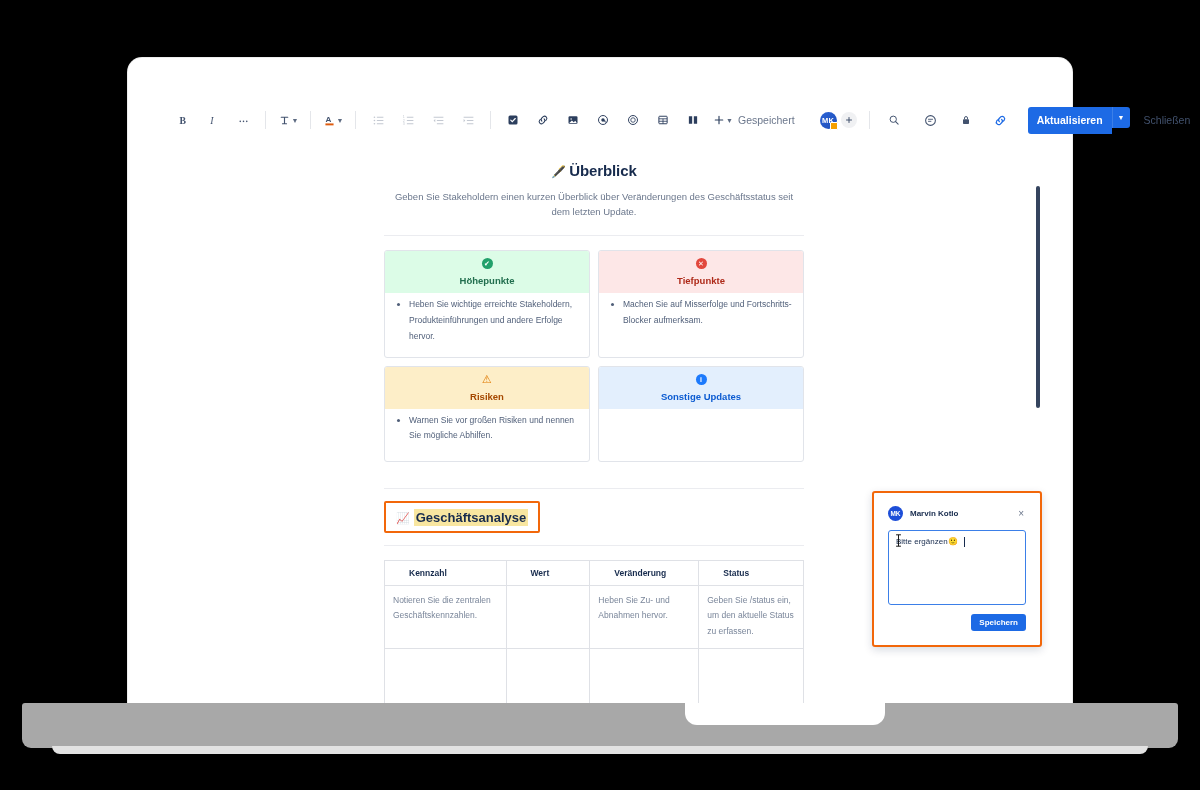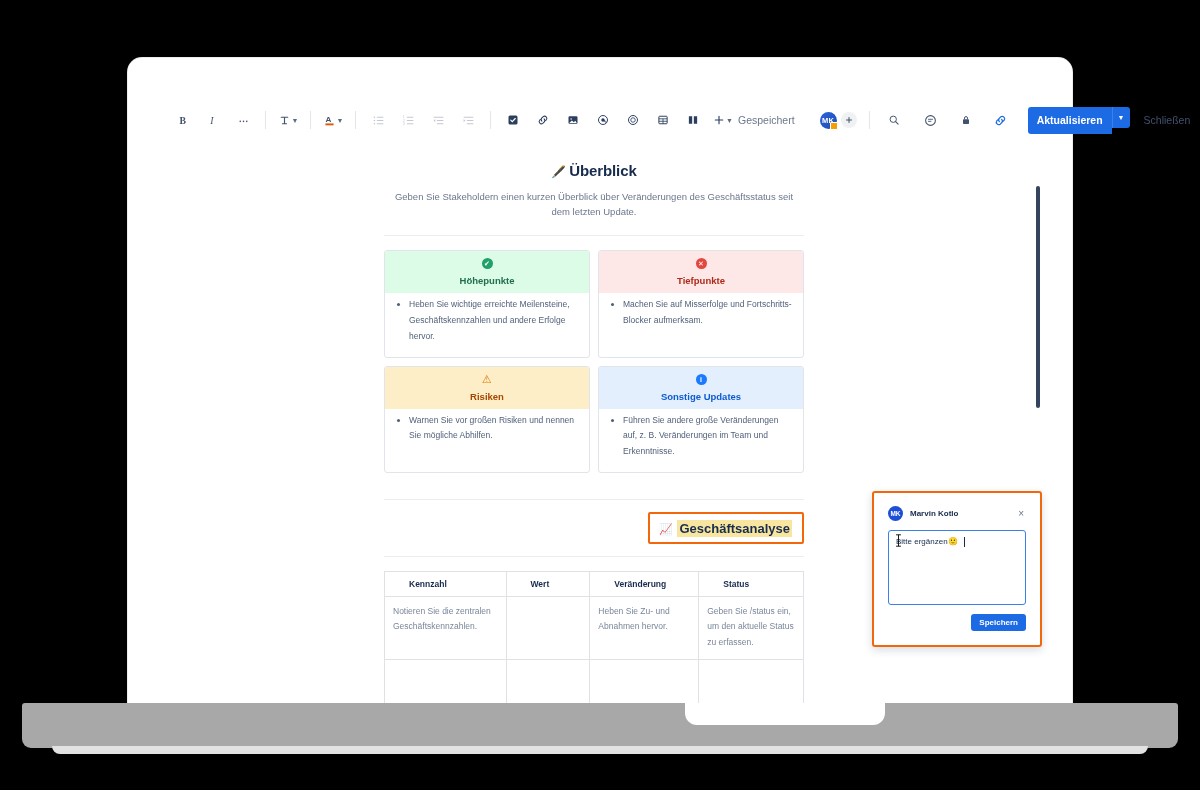--- a/index.html
+++ b/index.html
@@ -121,21 +121,21 @@
   .p-red{min-height:104px;}
   .p-yellow .panel-head{background:#fdeec8;color:#a54800;}
   .p-yellow .pill-icon{background:transparent;color:#e07a00;font-size:11px;}
   .p-yellow{min-height:94px;}
   .p-blue .panel-head{background:#e3effd;color:#0c5bd1;}
   .p-blue .pill-icon{background:#1d7afc;}
   .p-blue{min-height:94px;}
 
   .section-gap{height:26px;}
 
-  .h2-wrap{position:relative;text-align:right;padding:12px 0;}
+  .h2-wrap{position:relative;text-align:left;padding:12px 0;}
   .h2-sel{
     display:inline-block;border:2px solid #f2670a;border-radius:2px;padding:5px 10px;
   }
   .h2-txt{
     display:inline-block;background:#f8e6a0;font-size:13px;font-weight:700;
     color:#172b4d;padding:1px 2px;
   }
   .h2-emoji{font-size:11px;margin-right:4px;}
 
   
@@ -397,21 +397,21 @@
 
         <div class="panel-grid">
 
           <div class="panel p-green">
             <div class="panel-head">
               <span class="pill-icon">✔</span>
               <span>Höhepunkte</span>
             </div>
             <div class="panel-body">
               <ul>
-                  <li>Heben Sie wichtige erreichte Meilensteine, Geschäftskennzahlen und andere Erfolge hervor.</li>
+                  <li>Heben Sie wichtige erreichte Stakeholdern, Produkteinführungen und andere Erfolge hervor.</li>
                 </ul>
             </div>
           </div>
 
           <div class="panel p-red">
             <div class="panel-head">
               <span class="pill-icon">✕</span>
               <span>Tiefpunkte</span>
             </div>
             <div class="panel-body">
@@ -430,25 +430,20 @@
               <ul>
                   <li>Warnen Sie vor großen Risiken und nennen Sie mögliche Abhilfen.</li>
                 </ul>
             </div>
           </div>
 
           <div class="panel p-blue">
             <div class="panel-head">
               <span class="pill-icon">i</span>
               <span>Sonstige Updates</span>
-            </div>
-            <div class="panel-body">
-              <ul>
-                  <li>Führen Sie andere große Veränderungen auf, z. B. Veränderungen im Team und Erkenntnisse.</li>
-                </ul>
             </div>
           </div>
 
         </div>
 
         <div class="section-gap"></div>
         <div class="hr" style="margin-bottom:0"></div>
 
         <div class="h2-wrap">
           <span class="h2-sel">

